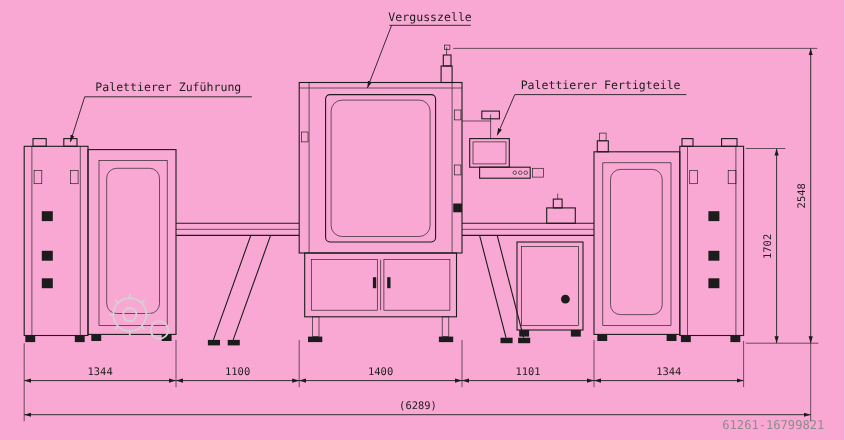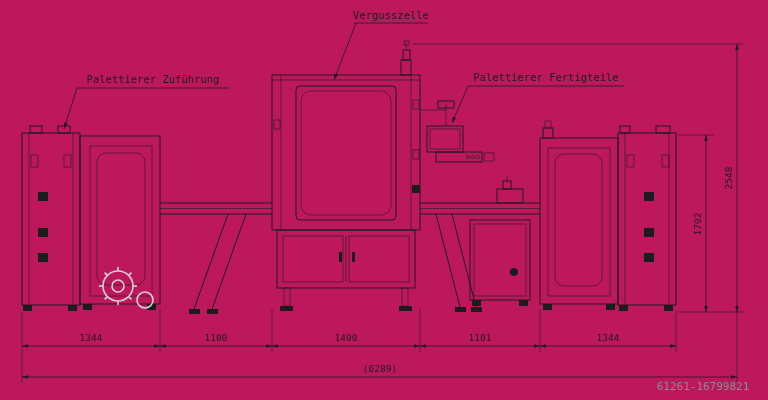--- a/index.html
+++ b/index.html
@@ -1,16 +1,16 @@
 <!DOCTYPE html>
 <html><head>
 <meta charset="utf-8">
 <style>
   html,body{margin:0;padding:0;background:#ffffff;}
-  .sheet{position:relative;width:768px;height:400px;background:#be185d;overflow:hidden;
+  .sheet{position:relative;width:768px;height:400px;background:#f9a8d4;overflow:hidden;
          font-family:"DejaVu Sans Mono","Liberation Mono",monospace;}
   svg{display:block;}
   svg text{font-family:"DejaVu Sans Mono","Liberation Mono",monospace;fill:#1c1c1c;}
   .outline{fill:none;stroke:#1c1c1c;stroke-width:1;}
   .thin{fill:none;stroke:#1c1c1c;stroke-width:0.6;}
   .dimline{fill:none;stroke:#1c1c1c;stroke-width:0.8;}
   .leader{fill:none;stroke:#1c1c1c;stroke-width:0.8;}
   .fillblk{fill:#1c1c1c;stroke:none;}
   .gear{fill:none;stroke:#d2d2d2;stroke-width:1.6;}
   .lbl{font-size:10.5px;}

